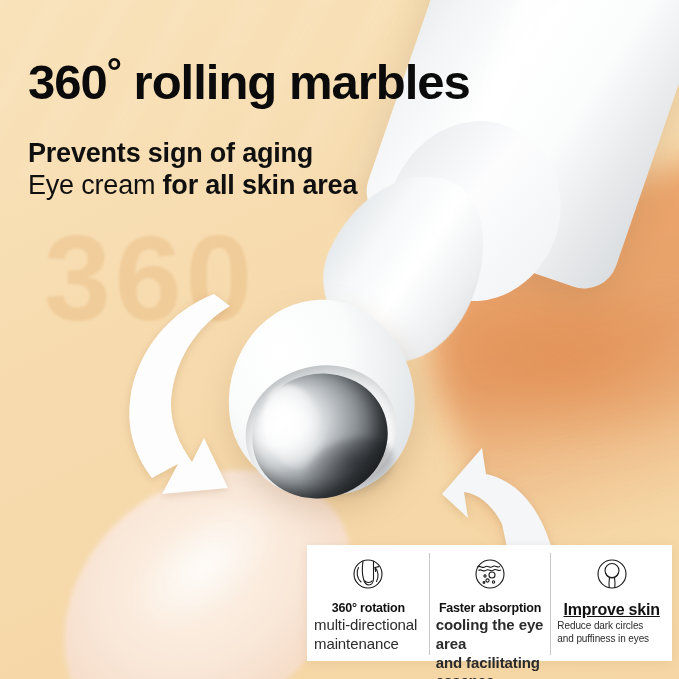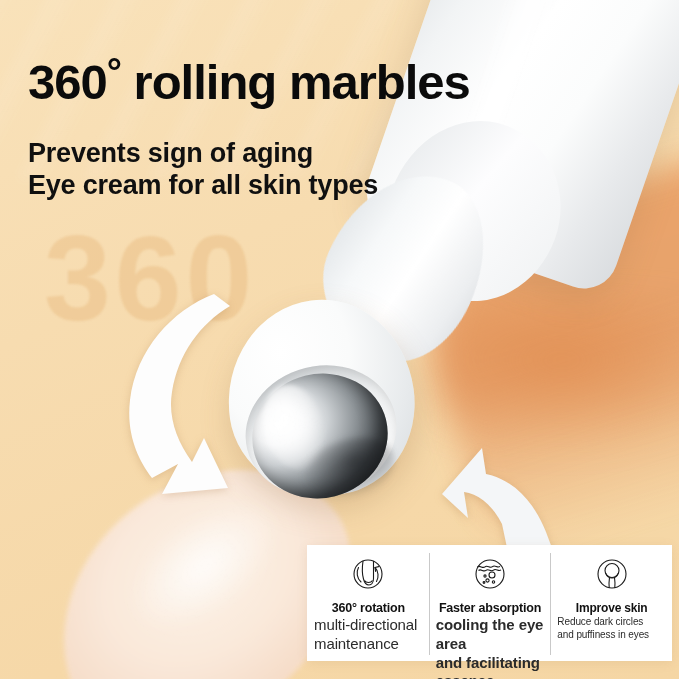--- a/index.html
+++ b/index.html
@@ -194,21 +194,21 @@
     white-space:nowrap;
   }
   .headline .deg{font-size:38px;vertical-align:14px;}
 
   .subs{
     position:absolute;left:28px;top:138px;
     line-height:1.18;
     color:#101010;
   }
   .sub{font-size:27px;font-weight:700;white-space:nowrap;letter-spacing:-.2px;}
-  .sub.mix .light{font-weight:700;}
+  .sub.mix .light{font-weight:400;}
 
   
   .panel{
     position:absolute;
     left:307px;top:545px;
     width:365px;height:116px;
     background:#ffffff;
     display:flex;
     box-shadow:0 2px 10px rgba(160,115,70,.12);
   }
@@ -232,21 +232,21 @@
     width:100%;text-align:center;white-space:nowrap;
     letter-spacing:-.2px;
     margin-bottom:1px;
   }
   .feat-desc{
     font-size:15px;font-weight:400;color:#2b2b2b;
     line-height:1.25;letter-spacing:-.1px;
   }
   .feat.f1 .feat-desc{text-align:left;}
   .feat.f2 .feat-desc{text-align:left;font-weight:bold;}
-  .feat.f3 .feat-title{font-size:12px;}
+  .feat.f3 .feat-title{font-size:16px;text-decoration:underline;}
   .feat.f3 .feat-desc{font-size:10px;text-align:left;width:100%;}
 </style>
 </head>
 <body>
 
 <div id="stage">
 
   <div class="bg-base"></div>
   <div class="bg-streaks"></div>
   <div class="bg-shadow"></div>
@@ -280,21 +280,21 @@
     <svg viewBox="0 0 140 130" xmlns="http://www.w3.org/2000/svg">
       <path fill="#f4f6f8" d="M12 54 L52 8 L56 34 C84 40 104 62 116 92 L128 124
            L96 108 L80 122 L72 84 C62 64 48 54 34 52 L38 78 Z"></path>
     </svg>
   </div>
 
   <div class="headline"><span>360</span><span class="deg">°</span><span> rolling marbles</span></div>
 
   <div class="subs">
     <div class="sub">Prevents sign of aging</div>
-    <div class="sub mix"><span class="light">Eye cream </span><span>for all skin types</span></div>
+    <div class="sub mix"><span class="light">Eye cream </span><span>for all skin area</span></div>
   </div>
 
   <div class="panel">
 
     <div class="feat f1">
       <span class="feat-icon">
         <svg viewBox="0 0 44 44" xmlns="http://www.w3.org/2000/svg" fill="none" stroke="#1a1a1a" stroke-width="1.1">
           <circle cx="22" cy="20" r="14"></circle>
           <path d="M17 7 C16 14 16 20 17.5 25 C18.5 29 21 31 23 31 C25.5 31 27.5 28.5 27.5 24.5 L27.5 7"></path>
           <path d="M18.5 26.5 C20 29.2 25 29.2 26.5 26.5"></path>

